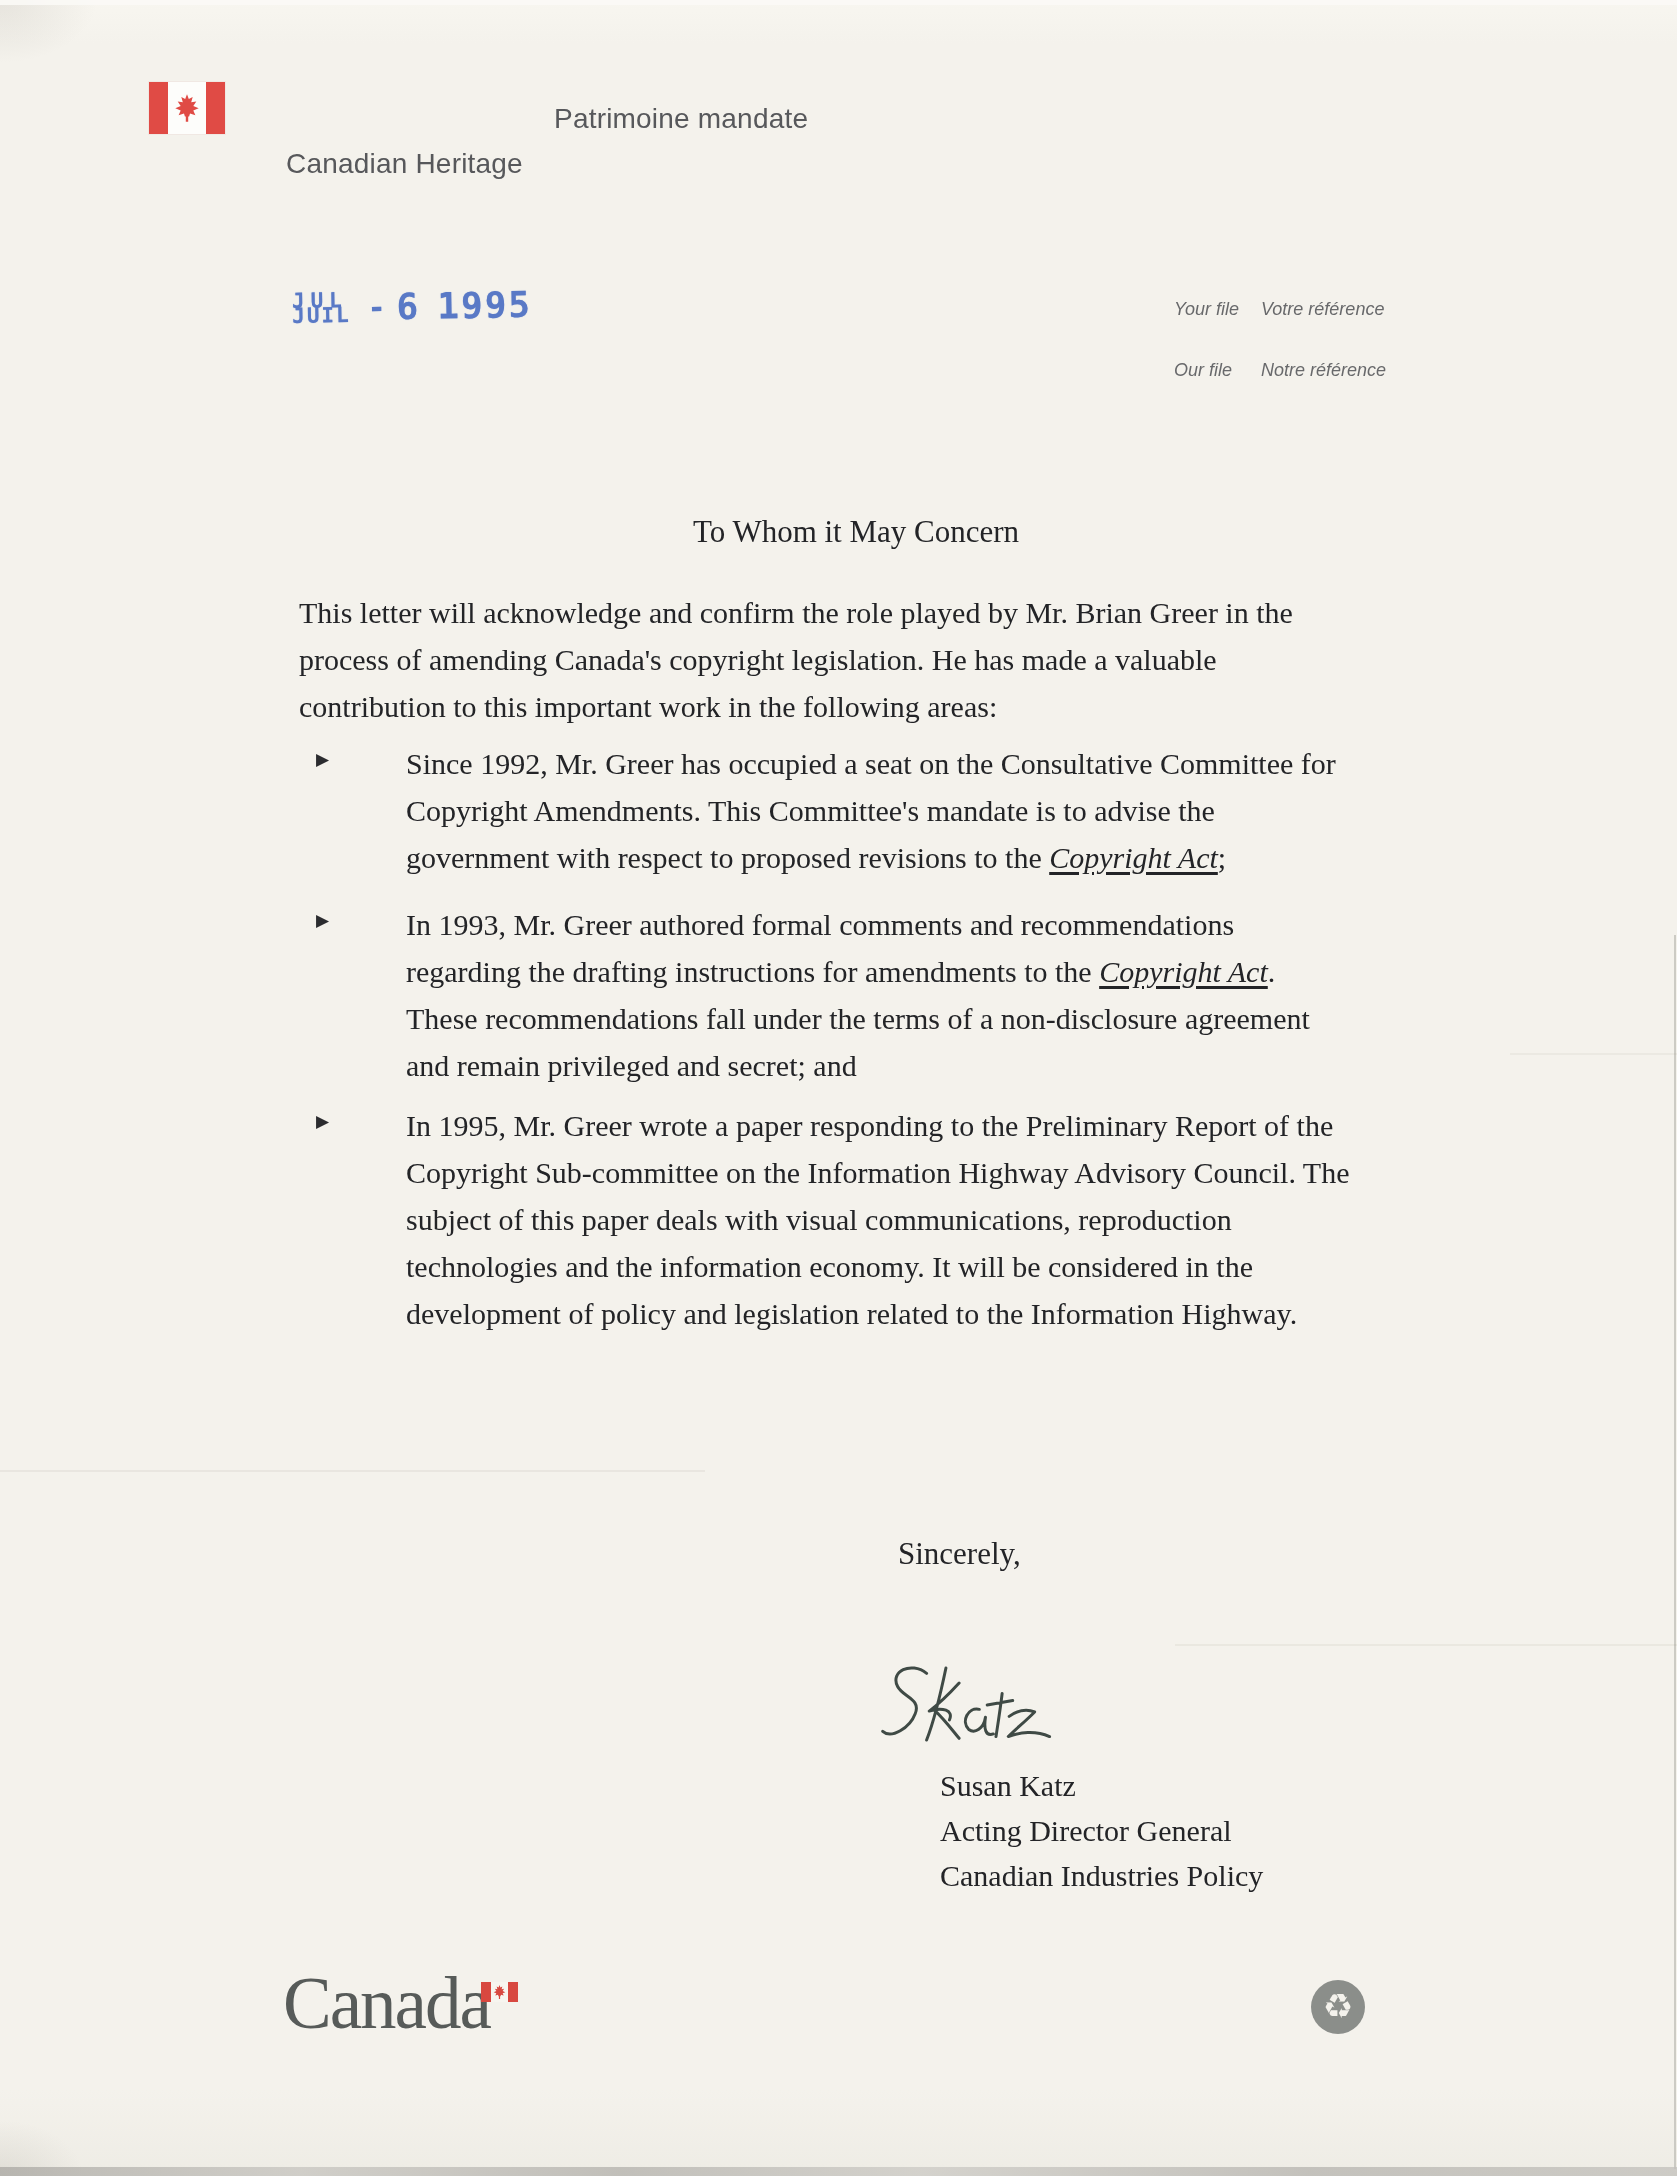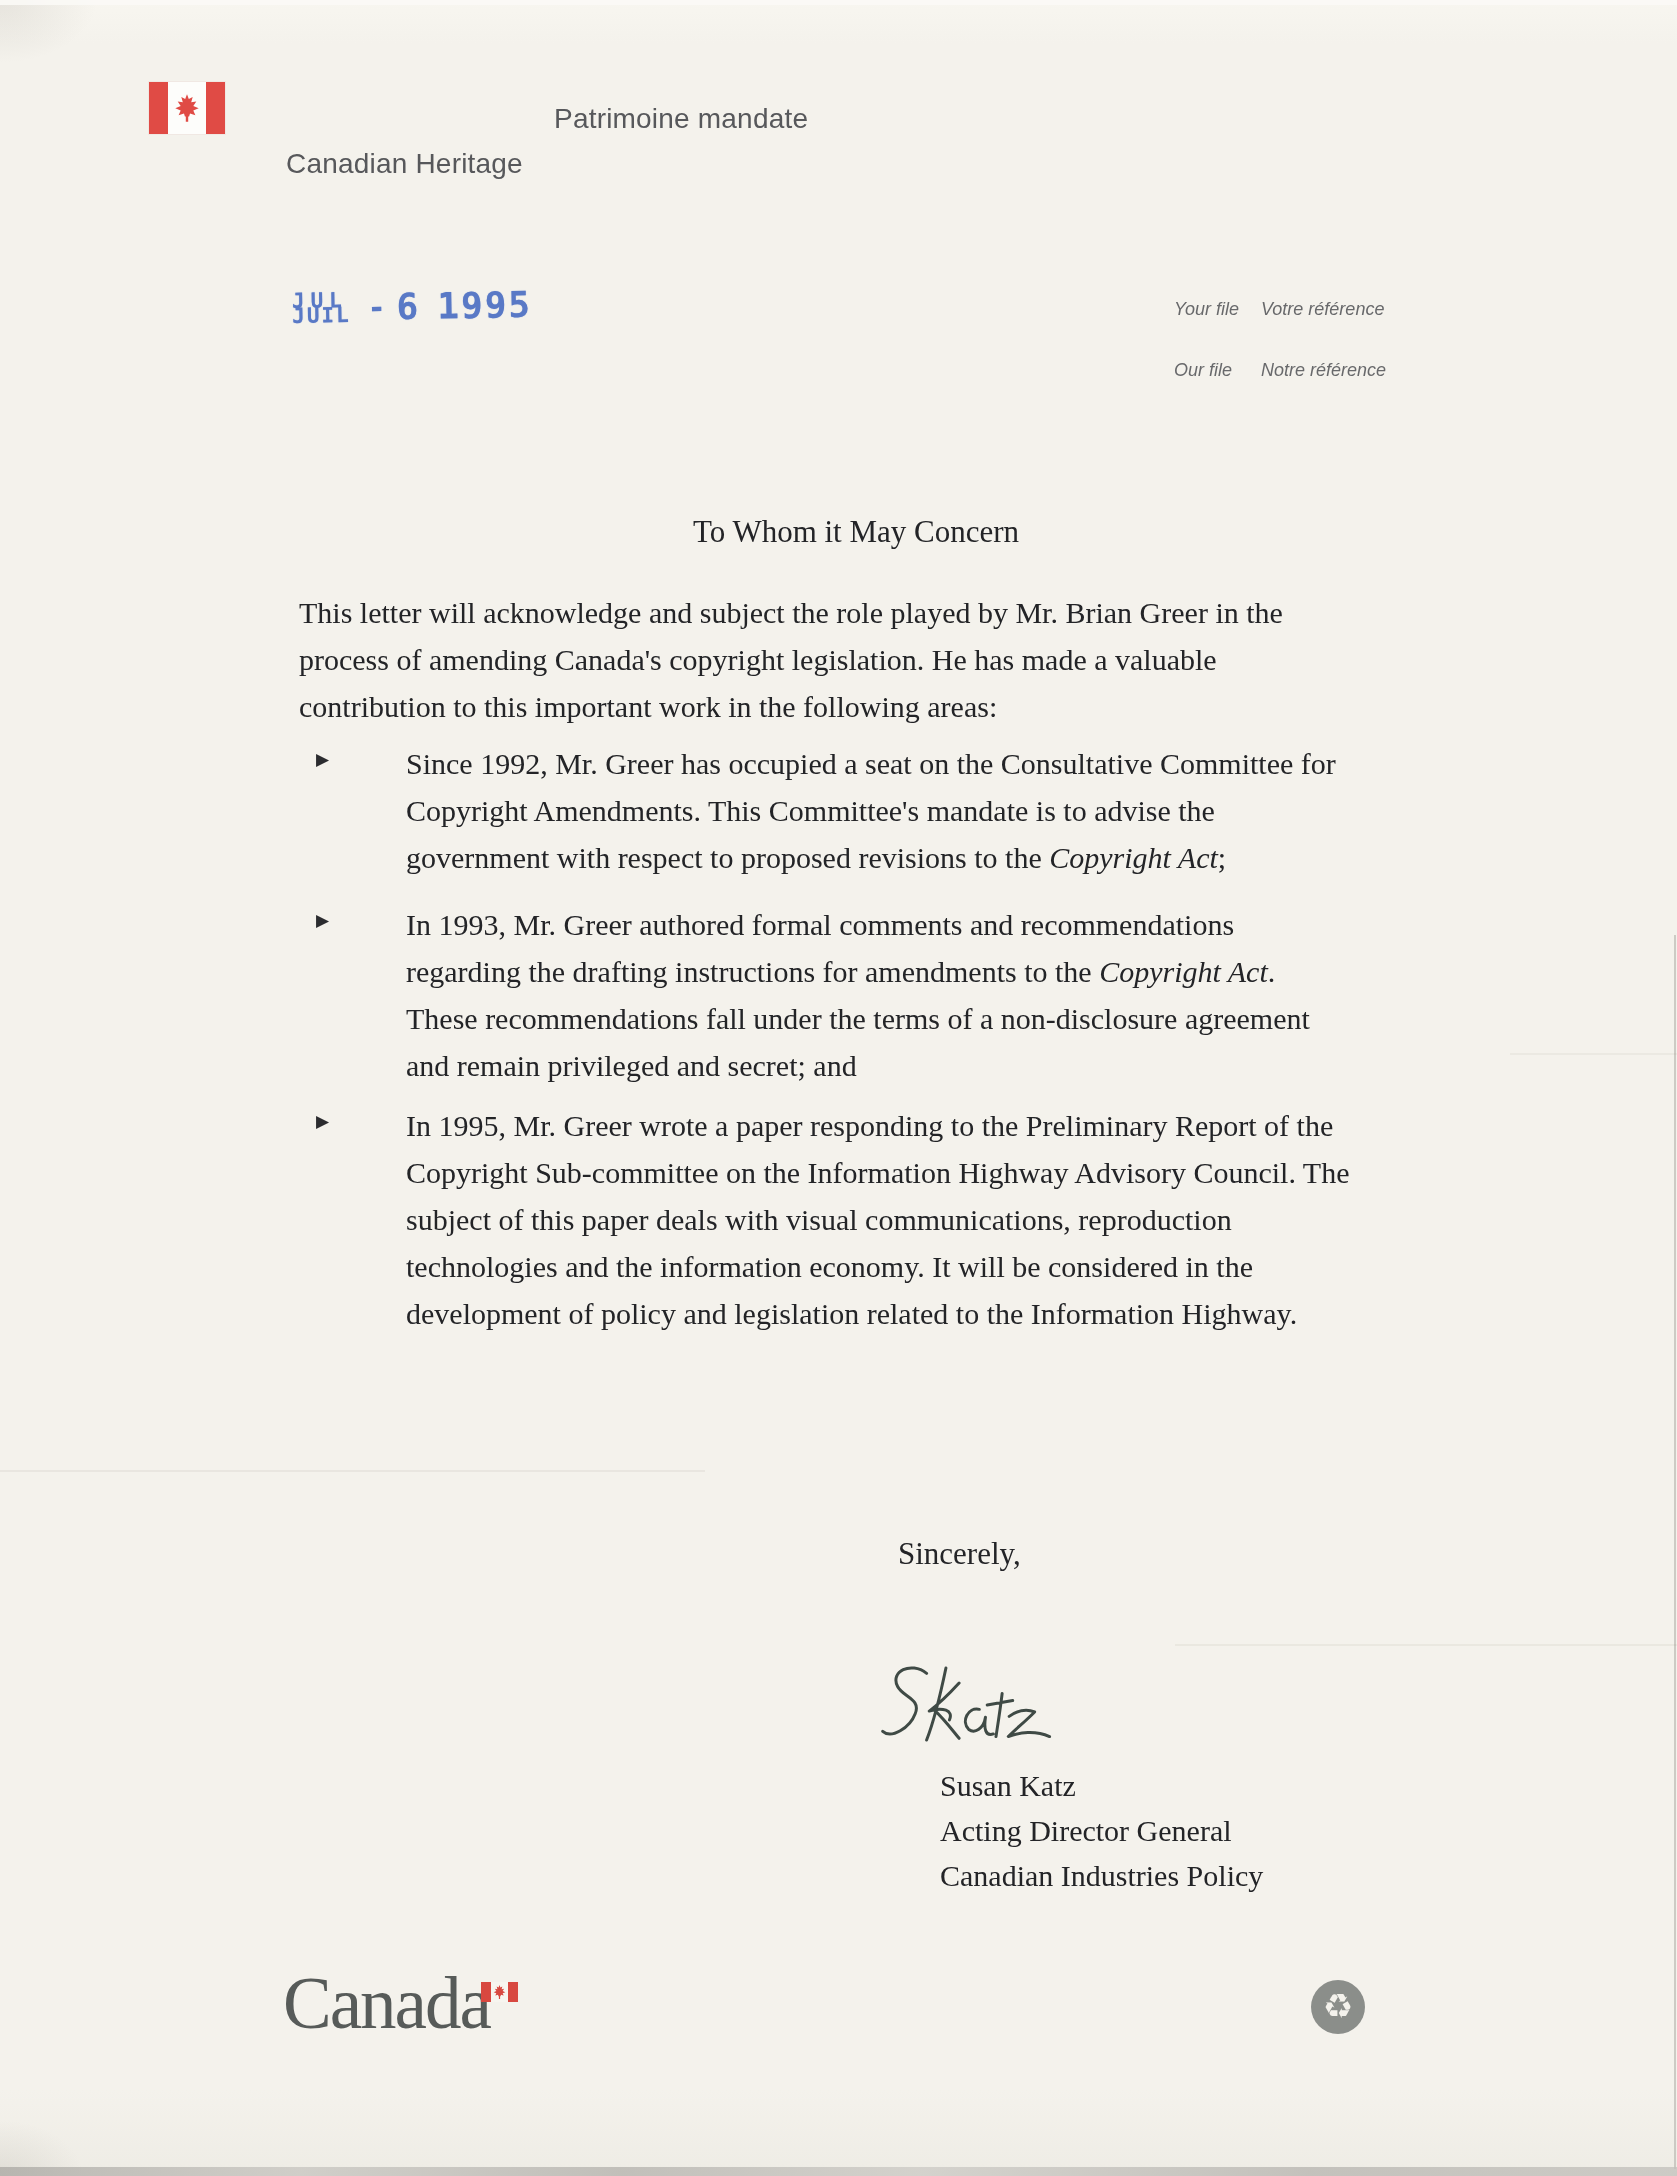--- a/index.html
+++ b/index.html
@@ -55,21 +55,21 @@
   
   .salutation{position:absolute;left:299px;top:514px;width:1114px;text-align:center;font-size:31px;}
   .para{position:absolute;font-size:30px;line-height:47px;white-space:pre-line;}
   .para1{left:299px;top:589px;width:1134px;}
   .summary{left:299px;top:1337px;width:1134px;}
   .bullet{position:absolute;left:316px;display:flex;}
   .bullet .marker{width:90px;font-family:"DejaVu Sans",sans-serif;font-size:17px;color:#2b2c2f;
     padding-top:9px;flex:none;}
   .bullet .btext{font-size:30px;line-height:47px;white-space:pre-line;width:1020px;}
   .bullet1{top:740px;} .bullet2{top:901px;} .bullet3{top:1102px;}
-  .em{font-style:italic;text-underline-offset:4px;}
+  .em{font-style:italic;text-decoration:underline;text-underline-offset:4px;}
 
   .closing{position:absolute;left:898px;top:1530px;font-size:31px;line-height:47px;}
   .signature{position:absolute;left:874px;top:1654px;width:179px;height:101px;}
   .signature svg{width:100%;height:100%;}
   .sig-block{position:absolute;left:940px;top:1763px;font-size:30px;line-height:45px;}
 
   
   .wordmark{position:absolute;left:283px;top:1962px;font-family:"Liberation Serif",serif;
     font-size:73px;letter-spacing:-2px;color:var(--wordmark-gray,#575b59);}
   .wordmark-flag{position:absolute;left:481px;top:1982px;width:37px;height:20px;background:#f7f5ef;}
@@ -110,21 +110,21 @@
     <span class="en">Your file</span>
     <span class="fr">Votre référence</span>
   </div>
   <div class="ref-row our">
     <span class="en">Our file</span>
     <span class="fr">Notre référence</span>
   </div>
 
   <div class="salutation">To Whom it May Concern</div>
 
-  <div class="para para1">This letter will acknowledge and subject the role played by Mr. Brian Greer in the
+  <div class="para para1">This letter will acknowledge and confirm the role played by Mr. Brian Greer in the
 process of amending Canada's copyright legislation. He has made a valuable
 contribution to this important work in the following areas:</div>
 
   <div class="bullet bullet1">
     <span class="marker">▶</span>
     <div class="btext"><span>Since 1992, Mr. Greer has occupied a seat on the Consultative Committee for
 Copyright Amendments. This Committee's mandate is to advise the
 government with respect to proposed revisions to the </span><span class="em">Copyright Act</span><span>;</span></div>
   </div>
 

